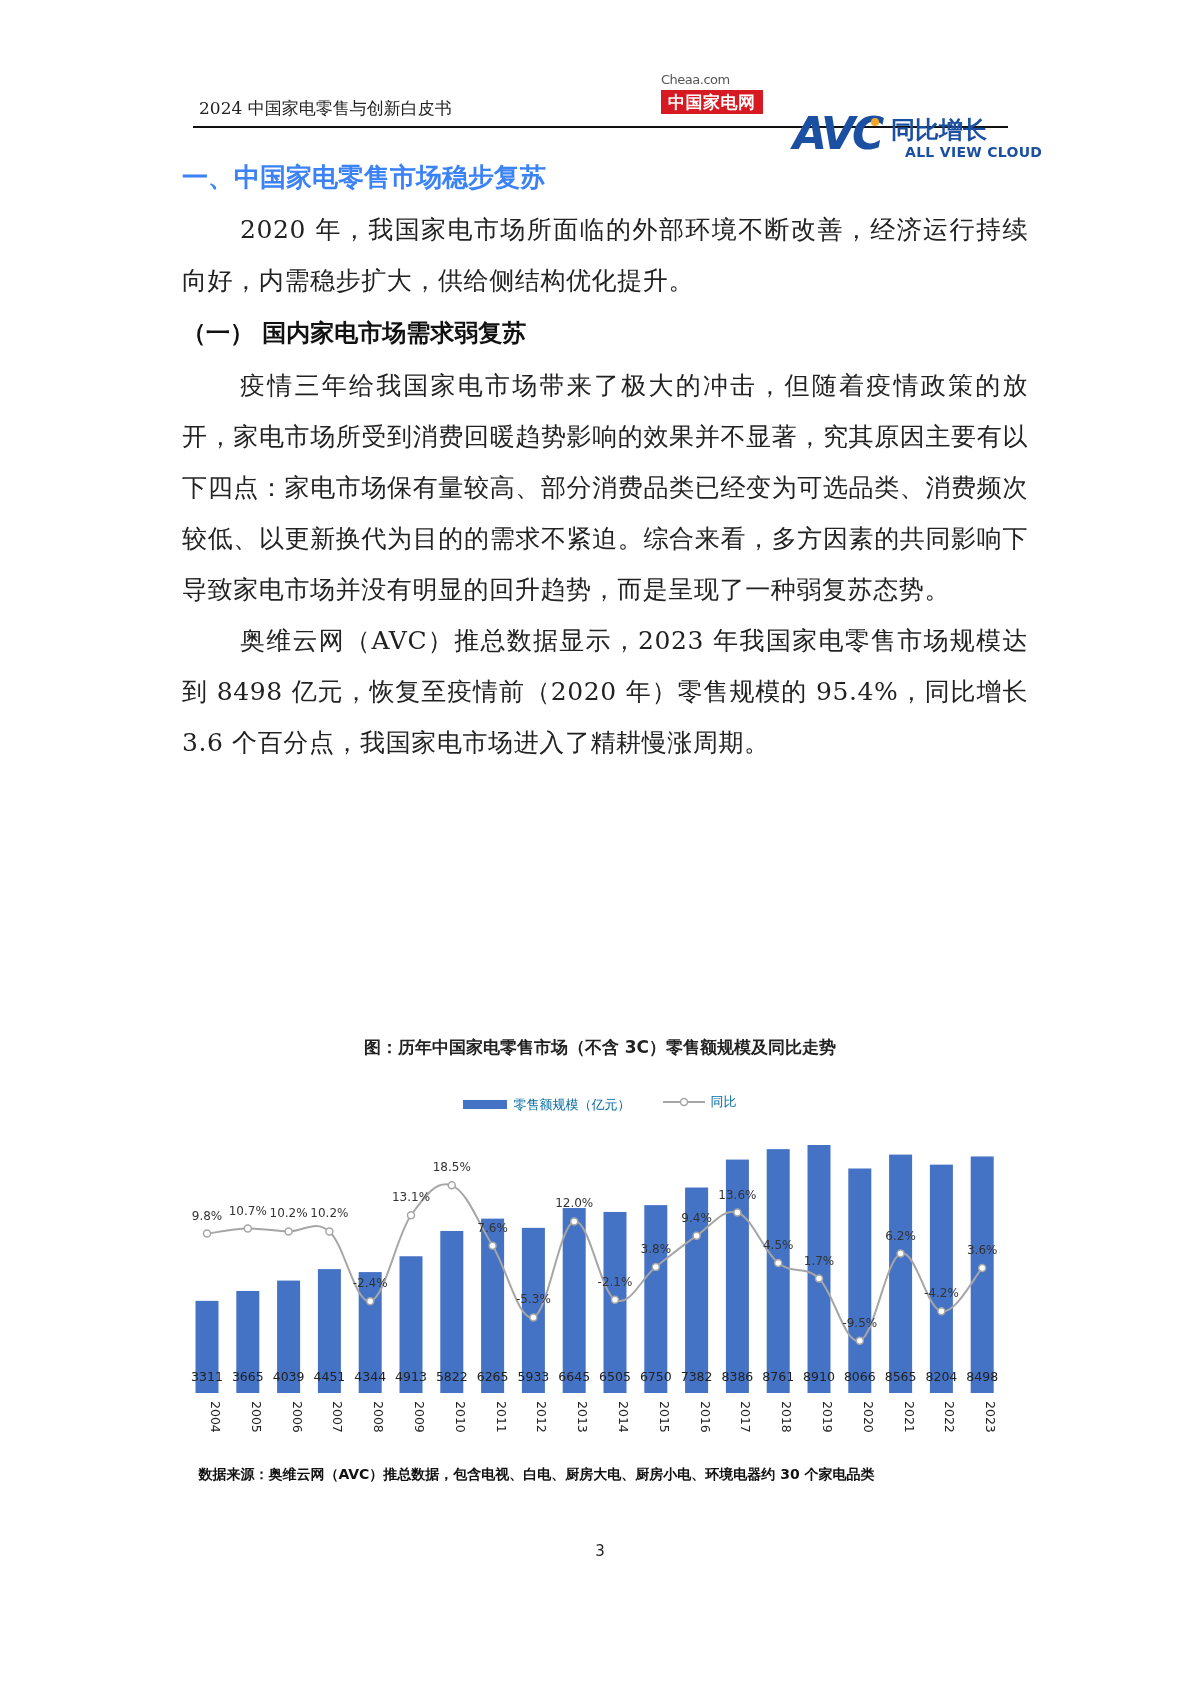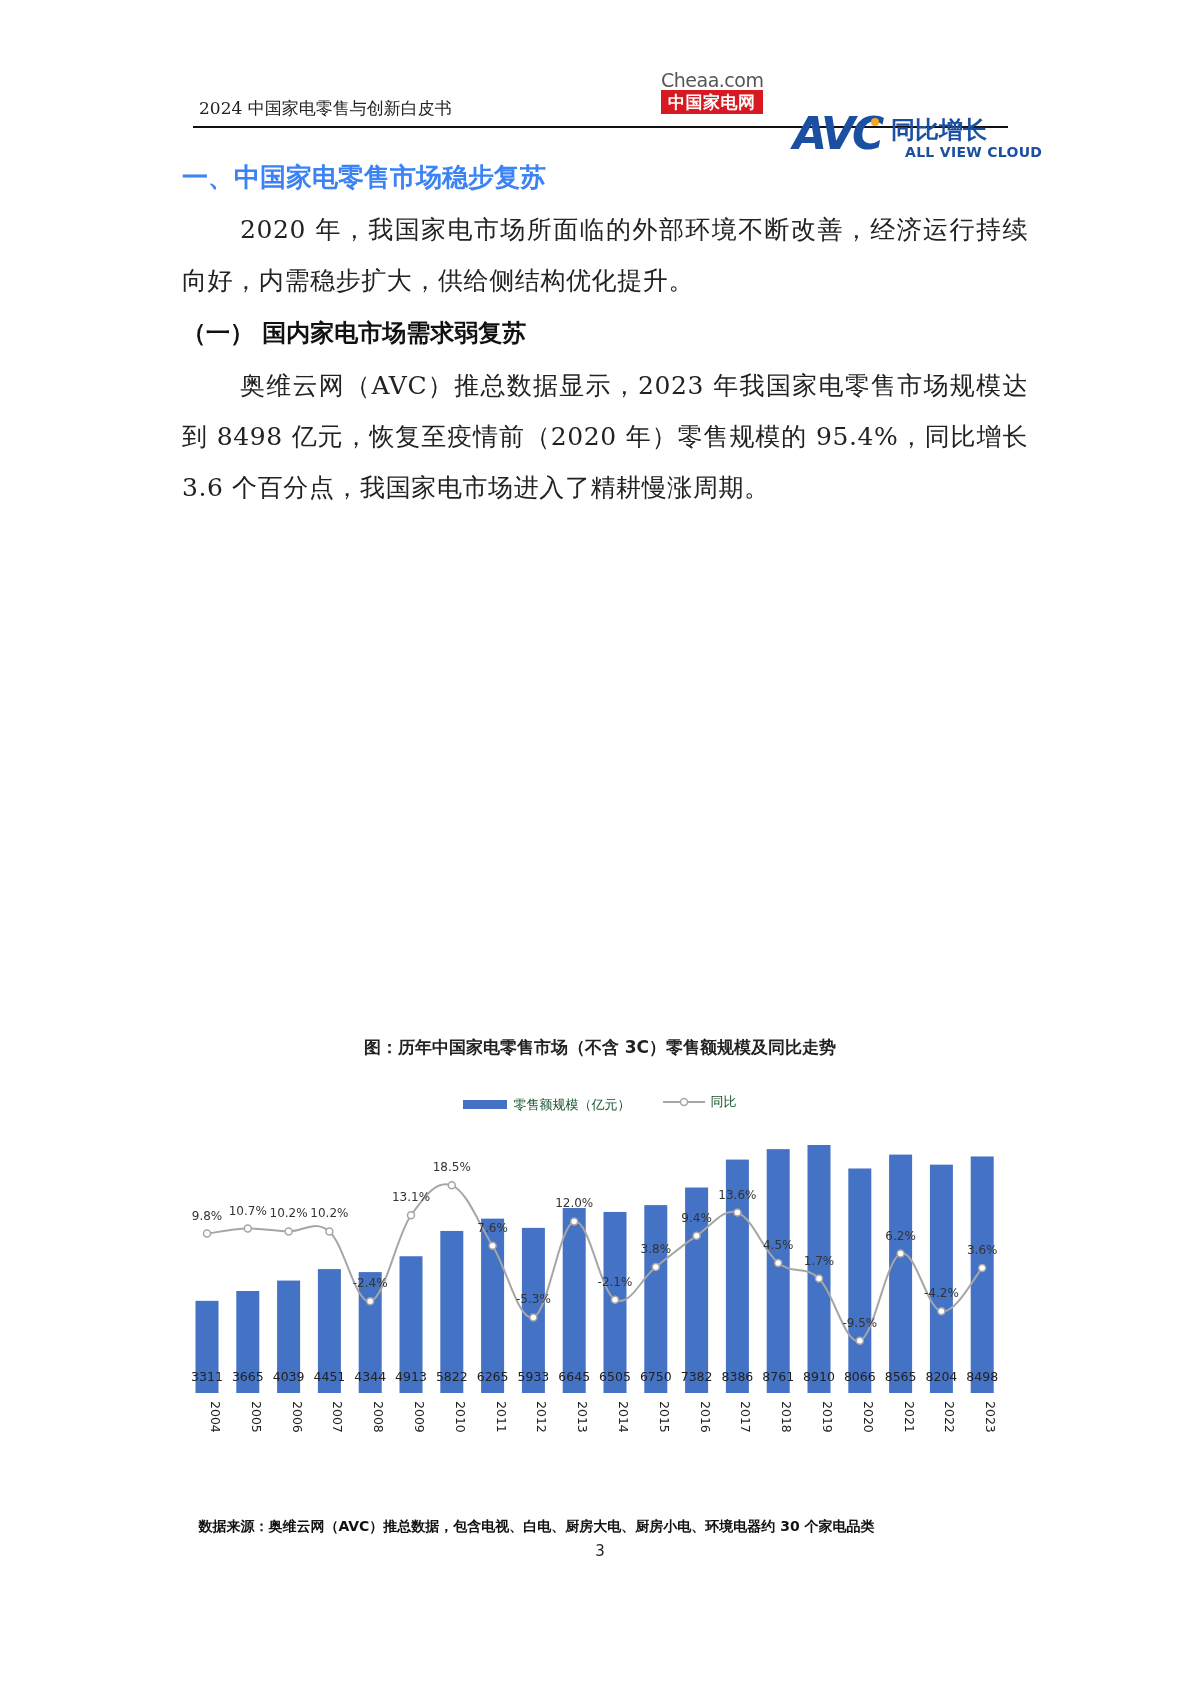--- a/index.html
+++ b/index.html
@@ -1,41 +1,41 @@
 <!DOCTYPE html>
 <html><head>
 <meta charset="utf-8">
 <style>
   html, body { margin:0; padding:0; background:#ffffff; }
   body { width:1200px; height:1698px; position:relative; overflow:hidden; font-family:"DejaVu Serif", serif; color:#222; }
   .header { position:absolute; left:193px; top:60px; width:815px; height:66px; border-bottom:2px solid #111; }
   .header-title { position:absolute; left:6px; bottom:6px; font-size:17px; font-family:"DejaVu Serif", serif; color:#222; }
   .logo-cheaa { position:absolute; left:468px; top:10px; width:122px; }
-  .cheaa-en { font-family:"DejaVu Sans", sans-serif; font-size:19px; color:#555; letter-spacing:-0.5px; line-height:20px; }
+  .cheaa-en { font-family:"DejaVu Sans", sans-serif; font-size:13px; color:#555; letter-spacing:-0.5px; line-height:20px; }
   .cheaa-cn { background:#d71921; color:#fff; font-family:"DejaVu Sans", sans-serif; font-weight:bold; font-size:17px; padding:1px 7px; line-height:22px; display:inline-block; letter-spacing:0.5px; }
   .logo-avc { position:absolute; left:600px; top:12px;margin-top:40px; }
   .avc-mark { font-family:"DejaVu Sans", sans-serif; font-weight:bold; font-size:44px; color:#1b4fa1; font-style:italic; letter-spacing:-3px; line-height:44px; }
   .avc-dot { position:absolute; left:78px; top:6px; width:8px; height:8px; border-radius:50%; background:#f5a623; }
   .avc-cn { position:absolute; left:98px; top:2px; font-family:"DejaVu Sans", sans-serif; font-weight:bold; font-size:24px; color:#1b4fa1; white-space:nowrap; }
   .avc-en { position:absolute; left:112px; top:32px; font-family:"DejaVu Sans", sans-serif; font-weight:bold; font-size:14px; color:#1b4fa1; white-space:nowrap; letter-spacing:0.3px; }
 
   .content { position:absolute; left:182px; top:150px; width:846px; }
   .h1 { font-family:"DejaVu Sans", sans-serif; font-weight:bold; font-size:26px; color:#3b82f6; height:54px; line-height:54px; }
   .p { font-size:25px; line-height:51px; text-align:justify; color:#222; letter-spacing:0.6px; }
   .p.indent { text-indent:58px; }
   .h2 { font-family:"DejaVu Sans", sans-serif; font-weight:bold; font-size:24px; color:#111; height:54px; line-height:54px; }
 
   .chart-title { position:absolute; left:0; width:1200px; top:1036px; text-align:center; font-family:"DejaVu Sans", sans-serif; font-weight:bold; font-size:17px; color:#222; }
   .chart { position:absolute; left:185px; top:1075px; width:830px; height:370px; }
-  .legend { position:absolute; left:0; width:830px; top:18px; text-align:center; font-family:"DejaVu Sans", sans-serif; font-size:13px; color:#14532d; }
+  .legend { position:absolute; left:0; width:830px; top:18px; text-align:center; font-family:"DejaVu Sans", sans-serif; font-size:13px; color:#0369a1; }
   .legend-item { display:inline-flex; align-items:center; margin:0 14px; }
   .legend-swatch { width:44px; height:9px; background:#4472c4; margin-right:6px; }
   .legend-line { width:42px; height:14px; margin-right:6px; }
 
-  .source { position:absolute; left:0; width:1073px; top:1518px; text-align:center; font-family:"DejaVu Sans", sans-serif; font-weight:bold; font-size:14px; color:#111; }
+  .source { position:absolute; left:0; width:1073px; top:1466px; text-align:center; font-family:"DejaVu Sans", sans-serif; font-weight:bold; font-size:14px; color:#111; }
   .page-num { position:absolute; left:0; width:1200px; top:1542px; text-align:center; font-family:"DejaVu Sans", sans-serif; font-size:15px; color:#222; }
 </style>
 </head>
 <body>
 
 <div class="header">
   <div class="header-title">2024 中国家电零售与创新白皮书</div>
   <div class="logo-cheaa">
     <div class="cheaa-en">Cheaa.com</div>
     <div class="cheaa-cn">中国家电网</div>
@@ -45,20 +45,21 @@
     <div class="avc-dot"></div>
     <div class="avc-cn">同比增长</div>
     <div class="avc-en">ALL VIEW CLOUD</div>
   </div>
 </div>
 
 <div class="content">
   <div class="h1">一、中国家电零售市场稳步复苏</div>
   <div class="p indent">2020 年，我国家电市场所面临的外部环境不断改善，经济运行持续向好，内需稳步扩大，供给侧结构优化提升。</div>
   <div class="h2">（一） 国内家电市场需求弱复苏</div>
+  <div class="p indent">疫情三年给我国家电市场带来了极大的冲击，但随着疫情政策的放开，家电市场所受到消费回暖趋势影响的效果并不显著，究其原因主要有以下四点：家电市场保有量较高、部分消费品类已经变为可选品类、消费频次较低、以更新换代为目的的需求不紧迫。综合来看，多方因素的共同影响下导致家电市场并没有明显的回升趋势，而是呈现了一种弱复苏态势。</div>
   <div class="p indent">奥维云网（AVC）推总数据显示，2023 年我国家电零售市场规模达到 8498 亿元，恢复至疫情前（2020 年）零售规模的 95.4%，同比增长 3.6 个百分点，我国家电市场进入了精耕慢涨周期。</div>
 </div>
 
 <div class="chart-title">图：历年中国家电零售市场（不含 3C）零售额规模及同比走势</div>
 <div class="chart">
   <div class="legend">
     <span class="legend-item">
       <span class="legend-swatch"></span>
       <span>零售额规模（亿元）</span>
     </span>

